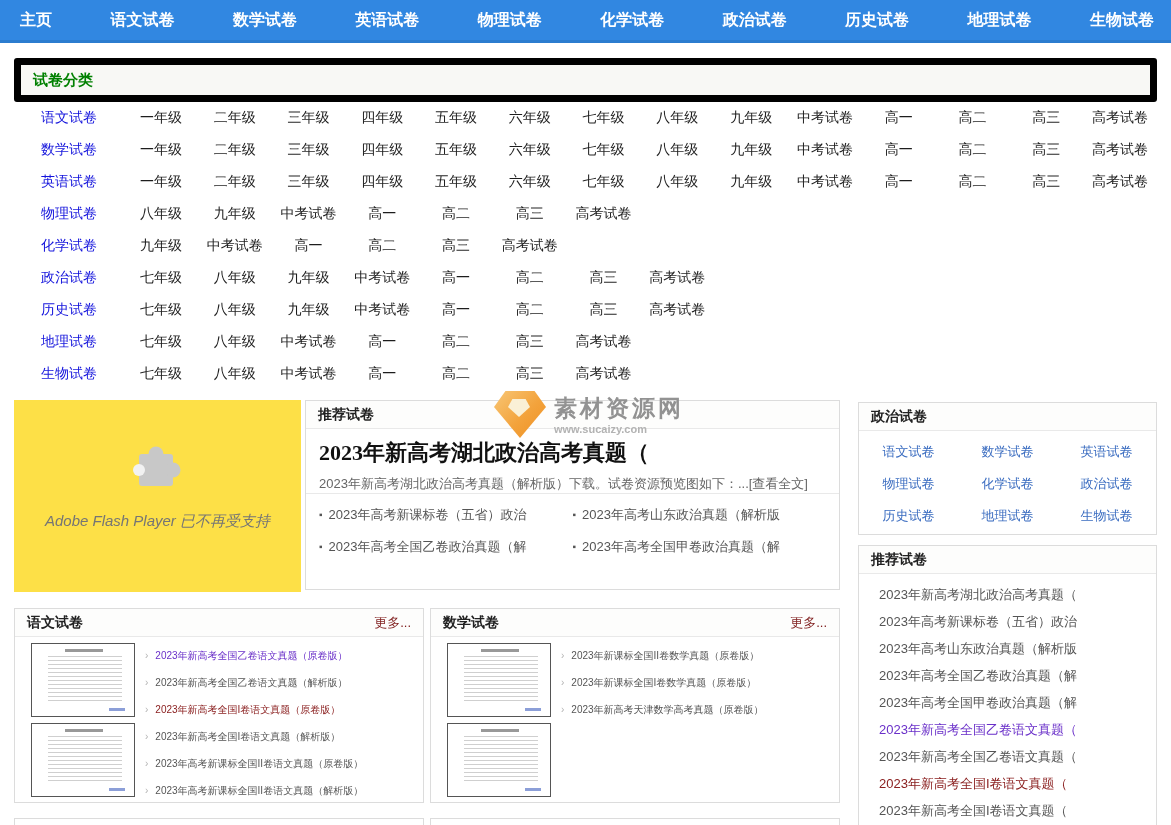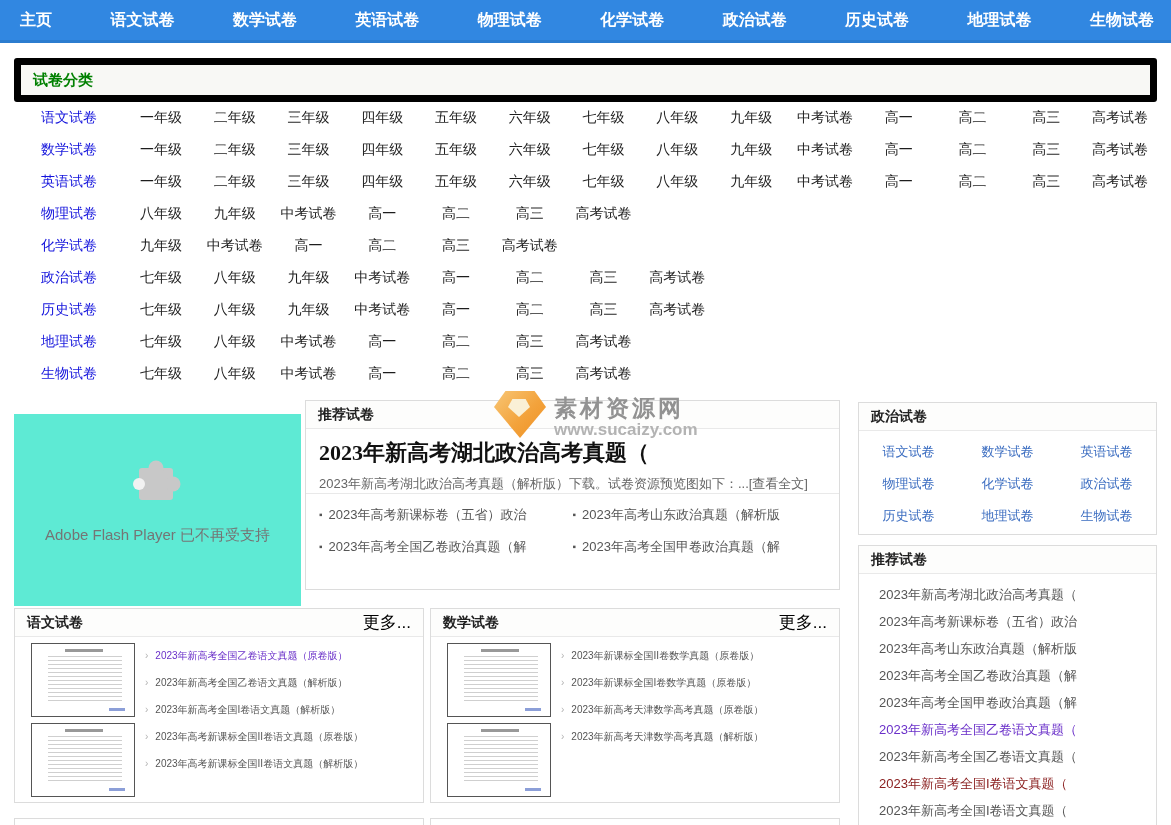--- a/index.html
+++ b/index.html
@@ -26,51 +26,51 @@
   }
   .cat-title { color:#008000; font-weight:bold; font-size:15px; }
 
   .cat-table-wrap { position:absolute; left:14px; top:102px; width:1143px; }
   .cat-table { width:100%; border-collapse:collapse; table-layout:fixed; }
   .cat-table td { height:32px; text-align:center; font-size:14px; overflow:hidden; white-space:nowrap; }
   .subject-link { color:#1414dc; }
   .grade-link { color:#1d1d1d; }
 
   
-  .flash-box { position:absolute; left:14px; top:414px; width:287px; height:192px; background:#5eead4; }
+  .flash-box { position:absolute; left:14px; top:400px; width:287px; height:192px; background:#fde047;font-style:italic; }
   .puzzle-wrap { position:absolute; left:0; right:0; top:40px; display:flex; justify-content:center; }
   .flash-msg { position:absolute; left:0; right:0; top:112px; text-align:center; color:#757575; font-size:15px; }
 
   
   .panel { position:absolute; background:#fff; border:1px solid #dcdcdc; }
   .panel-header {
     height:28px; line-height:27px; padding:0 12px; font-size:14px; font-weight:bold;
     color:#222; border-bottom:1px solid #e9e9e9; background:#fdfdfc;
   }
-  .panel-header .more { float:right; font-size:17px; font-weight:normal; color:#000000; }
+  .panel-header .more { float:right; font-size:13px; font-weight:normal; color:#7f1d1d; }
 
   
   .featured-panel { left:305px; top:400px; width:535px; height:190px; }
   .feat-title { margin:9px 13px 0; font-family:"Liberation Serif","DejaVu Serif",serif; font-size:22px; font-weight:bold; color:#111; white-space:nowrap; overflow:hidden; }
   .feat-desc { margin:7px 13px 0; font-size:13px; color:#666; white-space:nowrap; overflow:hidden; }
   .feat-divider { border-top:1px solid #e9e9e9; }
   .feat-links { display:grid; grid-template-columns:1fr 1fr; padding:12px 13px 0; row-gap:14px; }
   .feat-item { font-size:13px; color:#555; white-space:nowrap; overflow:hidden; }
   .feat-item::before { content:'▪'; color:#555; font-size:10px; margin-right:6px; vertical-align:1px; }
 
   
   .watermark { position:absolute; left:494px; top:391px; z-index:9; display:flex; align-items:flex-end; pointer-events:none; }
   .gem { position:relative; width:52px; height:47px; margin-right:8px; }
   .gem-outer { position:absolute; inset:0;
     background:linear-gradient(135deg,#f8c675 0%,#f3a33c 55%,#ee8f22 100%);
     clip-path:polygon(22% 0,78% 0,100% 34%,50% 100%,0 34%); }
   .gem-inner { position:absolute; left:14px; top:8px; width:22px; height:18px; background:#faf0d6;
     clip-path:polygon(20% 0,80% 0,100% 45%,50% 100%,0 45%); }
   .wm-text .wm-name { font-size:23px; font-weight:bold; color:#929292; letter-spacing:3px; line-height:26px; }
-  .wm-text .wm-url  { font-size:17px; font-weight:bold; color:#b3b3b3; line-height:17px; }
+  .wm-text .wm-url  { font-size:11px; font-weight:bold; color:#b3b3b3; line-height:17px; }
 
   
   .paper-center-panel { left:858px; top:402px; width:299px; height:133px; }
   .pc-grid { display:grid; grid-template-columns:1fr 1fr 1fr; padding-top:5px; }
   .pc-link { text-align:center; line-height:32px; font-size:13px; color:#3a6cc0; }
 
   .rec-panel { left:858px; top:545px; width:299px; height:281px; }
   .rec-list { padding:7px 0 0 20px; }
   .rec-item { display:block; line-height:27px; font-size:13px; color:#555; white-space:nowrap; overflow:hidden; }
 
@@ -351,20 +351,21 @@
   <div class="bp-body">
     <div class="thumb thumb-a">
         <div class="thumb-lines"></div>
       </div>
     <div class="thumb thumb-b">
         <div class="thumb-lines"></div>
       </div>
     <div class="sec-list">
         <a class="sec-item visited-purple">2023年新高考全国乙卷语文真题（原卷版）</a>
         <a class="sec-item normal">2023年新高考全国乙卷语文真题（解析版）</a>
+        <a class="sec-item visited-red">2023年新高考全国I卷语文真题（原卷版）</a>
         <a class="sec-item normal">2023年新高考全国I卷语文真题（解析版）</a>
         <a class="sec-item normal">2023年高考新课标全国II卷语文真题（原卷版）</a>
         <a class="sec-item normal">2023年高考新课标全国II卷语文真题（解析版）</a>
       </div>
   </div>
 </div>
 
 <div class="panel bottom-panel" style="left:430px">
   <div class="panel-header">
     <a class="more">更多...</a>
@@ -374,19 +375,18 @@
     <div class="thumb thumb-a">
         <div class="thumb-lines"></div>
       </div>
     <div class="thumb thumb-b">
         <div class="thumb-lines"></div>
       </div>
     <div class="sec-list">
         <a class="sec-item normal">2023年新课标全国II卷数学真题（原卷版）</a>
         <a class="sec-item normal">2023年新课标全国I卷数学真题（原卷版）</a>
         <a class="sec-item normal">2023年新高考天津数学高考真题（原卷版）</a>
-        <a class="sec-item normal">2023年新高考天津数学高考真题（解析版）</a>
       </div>
   </div>
 </div>
 
 <div class="partial-panel" style="left:14px;width:410px"></div>
 <div class="partial-panel" style="left:430px;width:410px"></div>
 
 </body></html>

